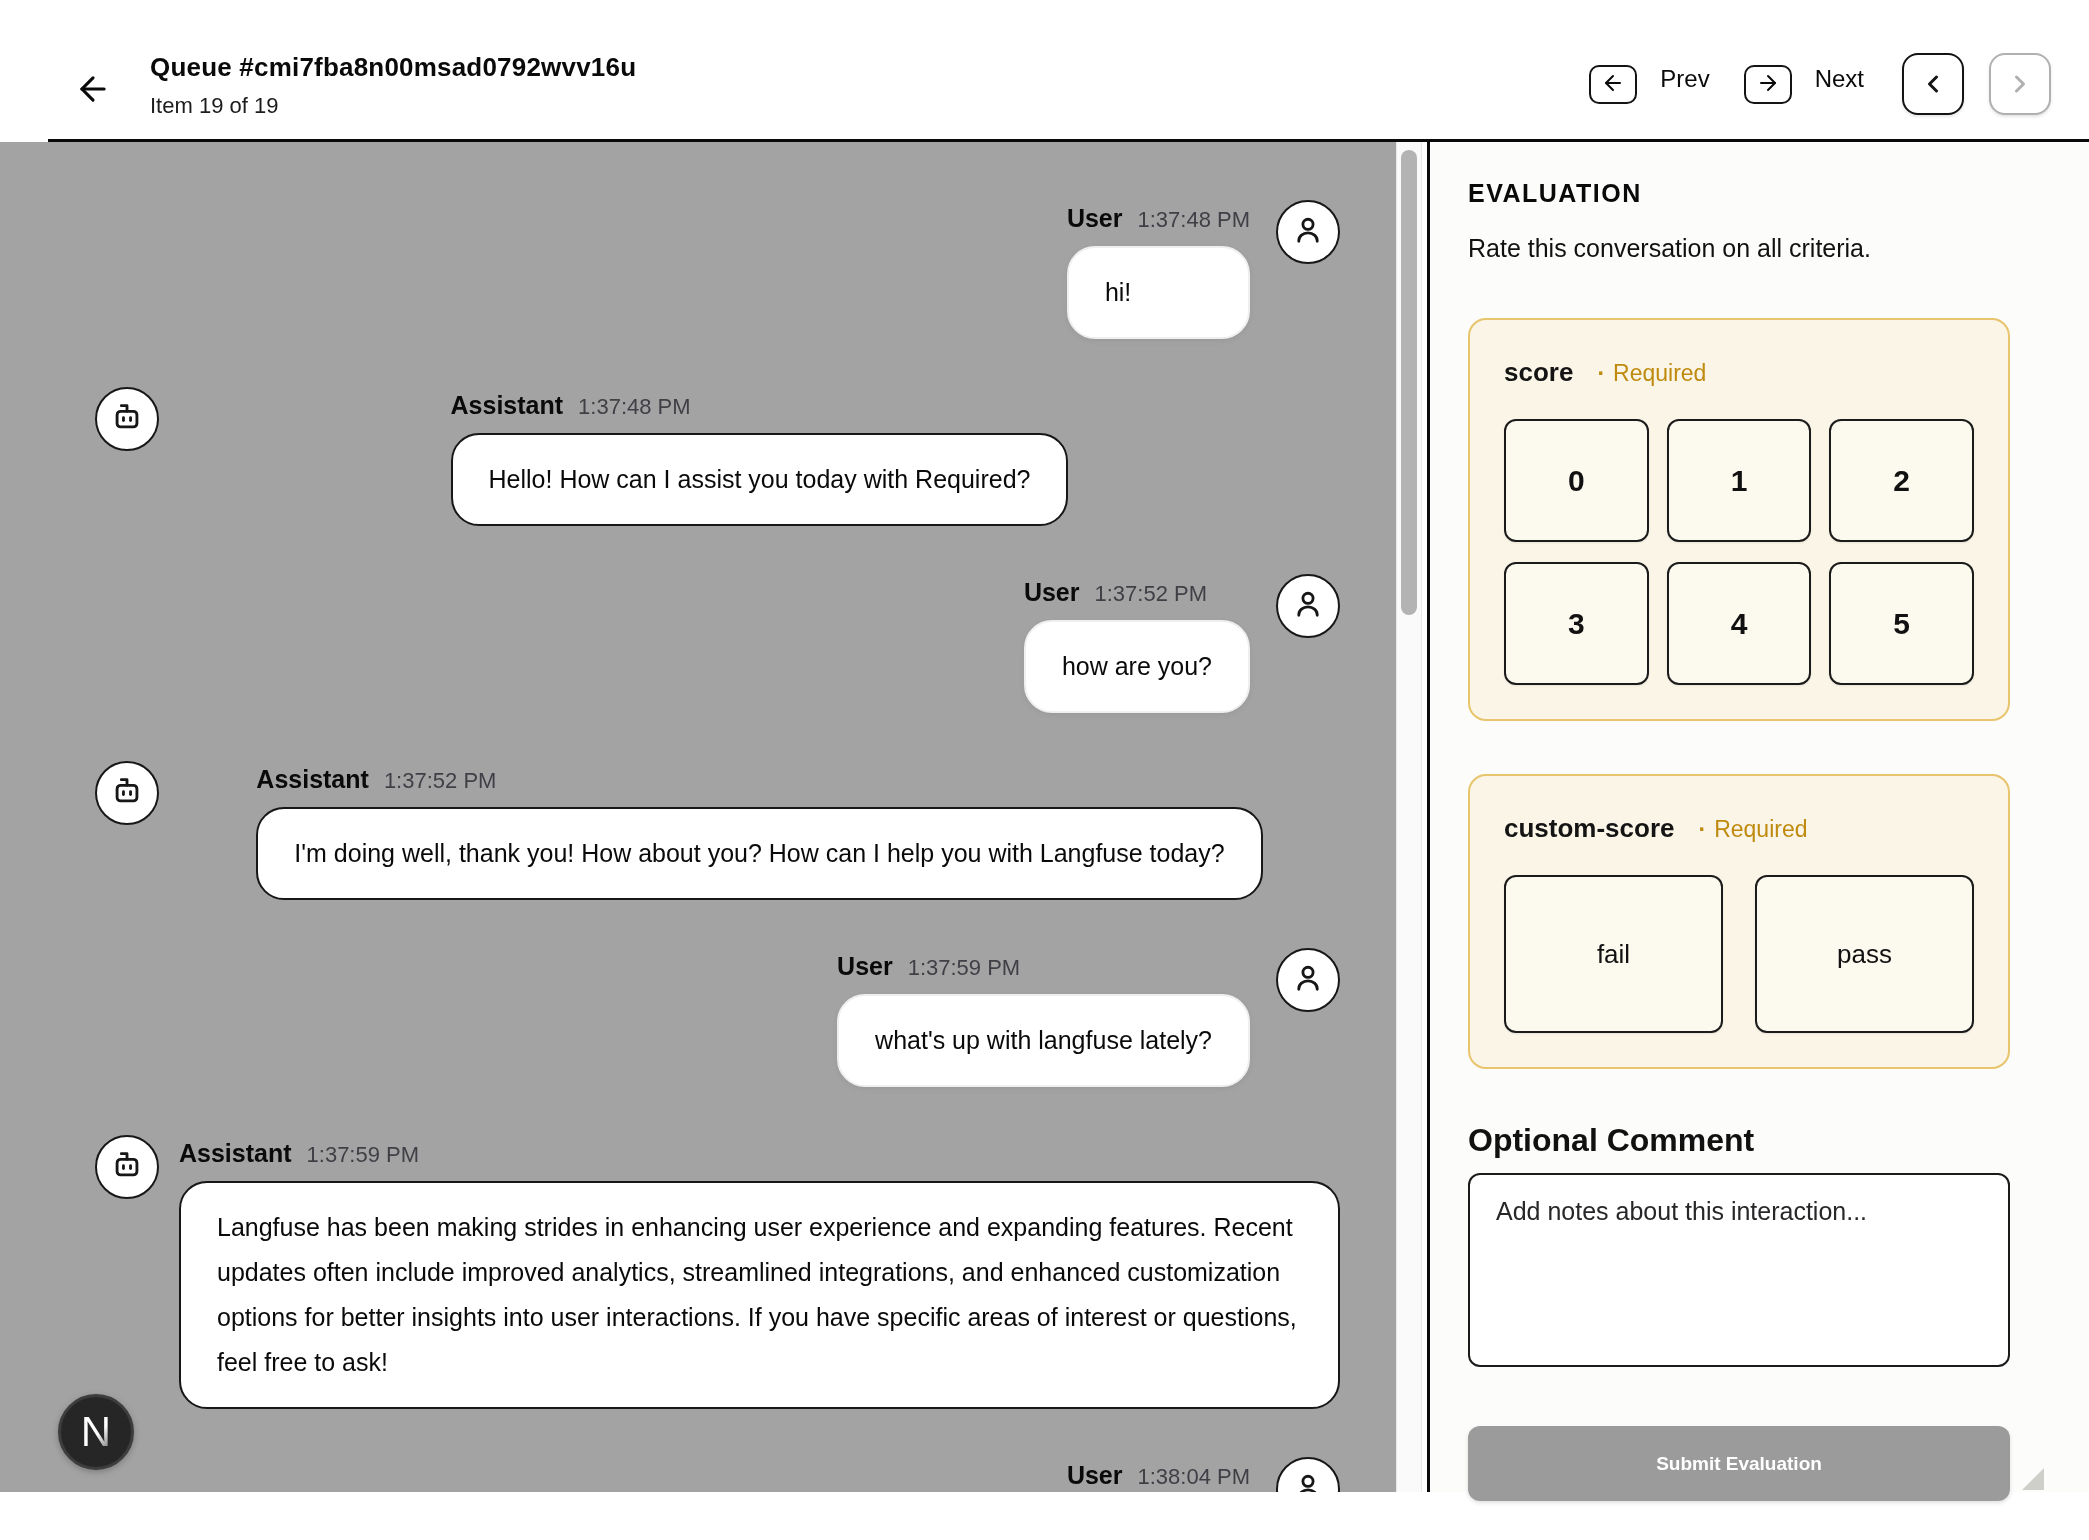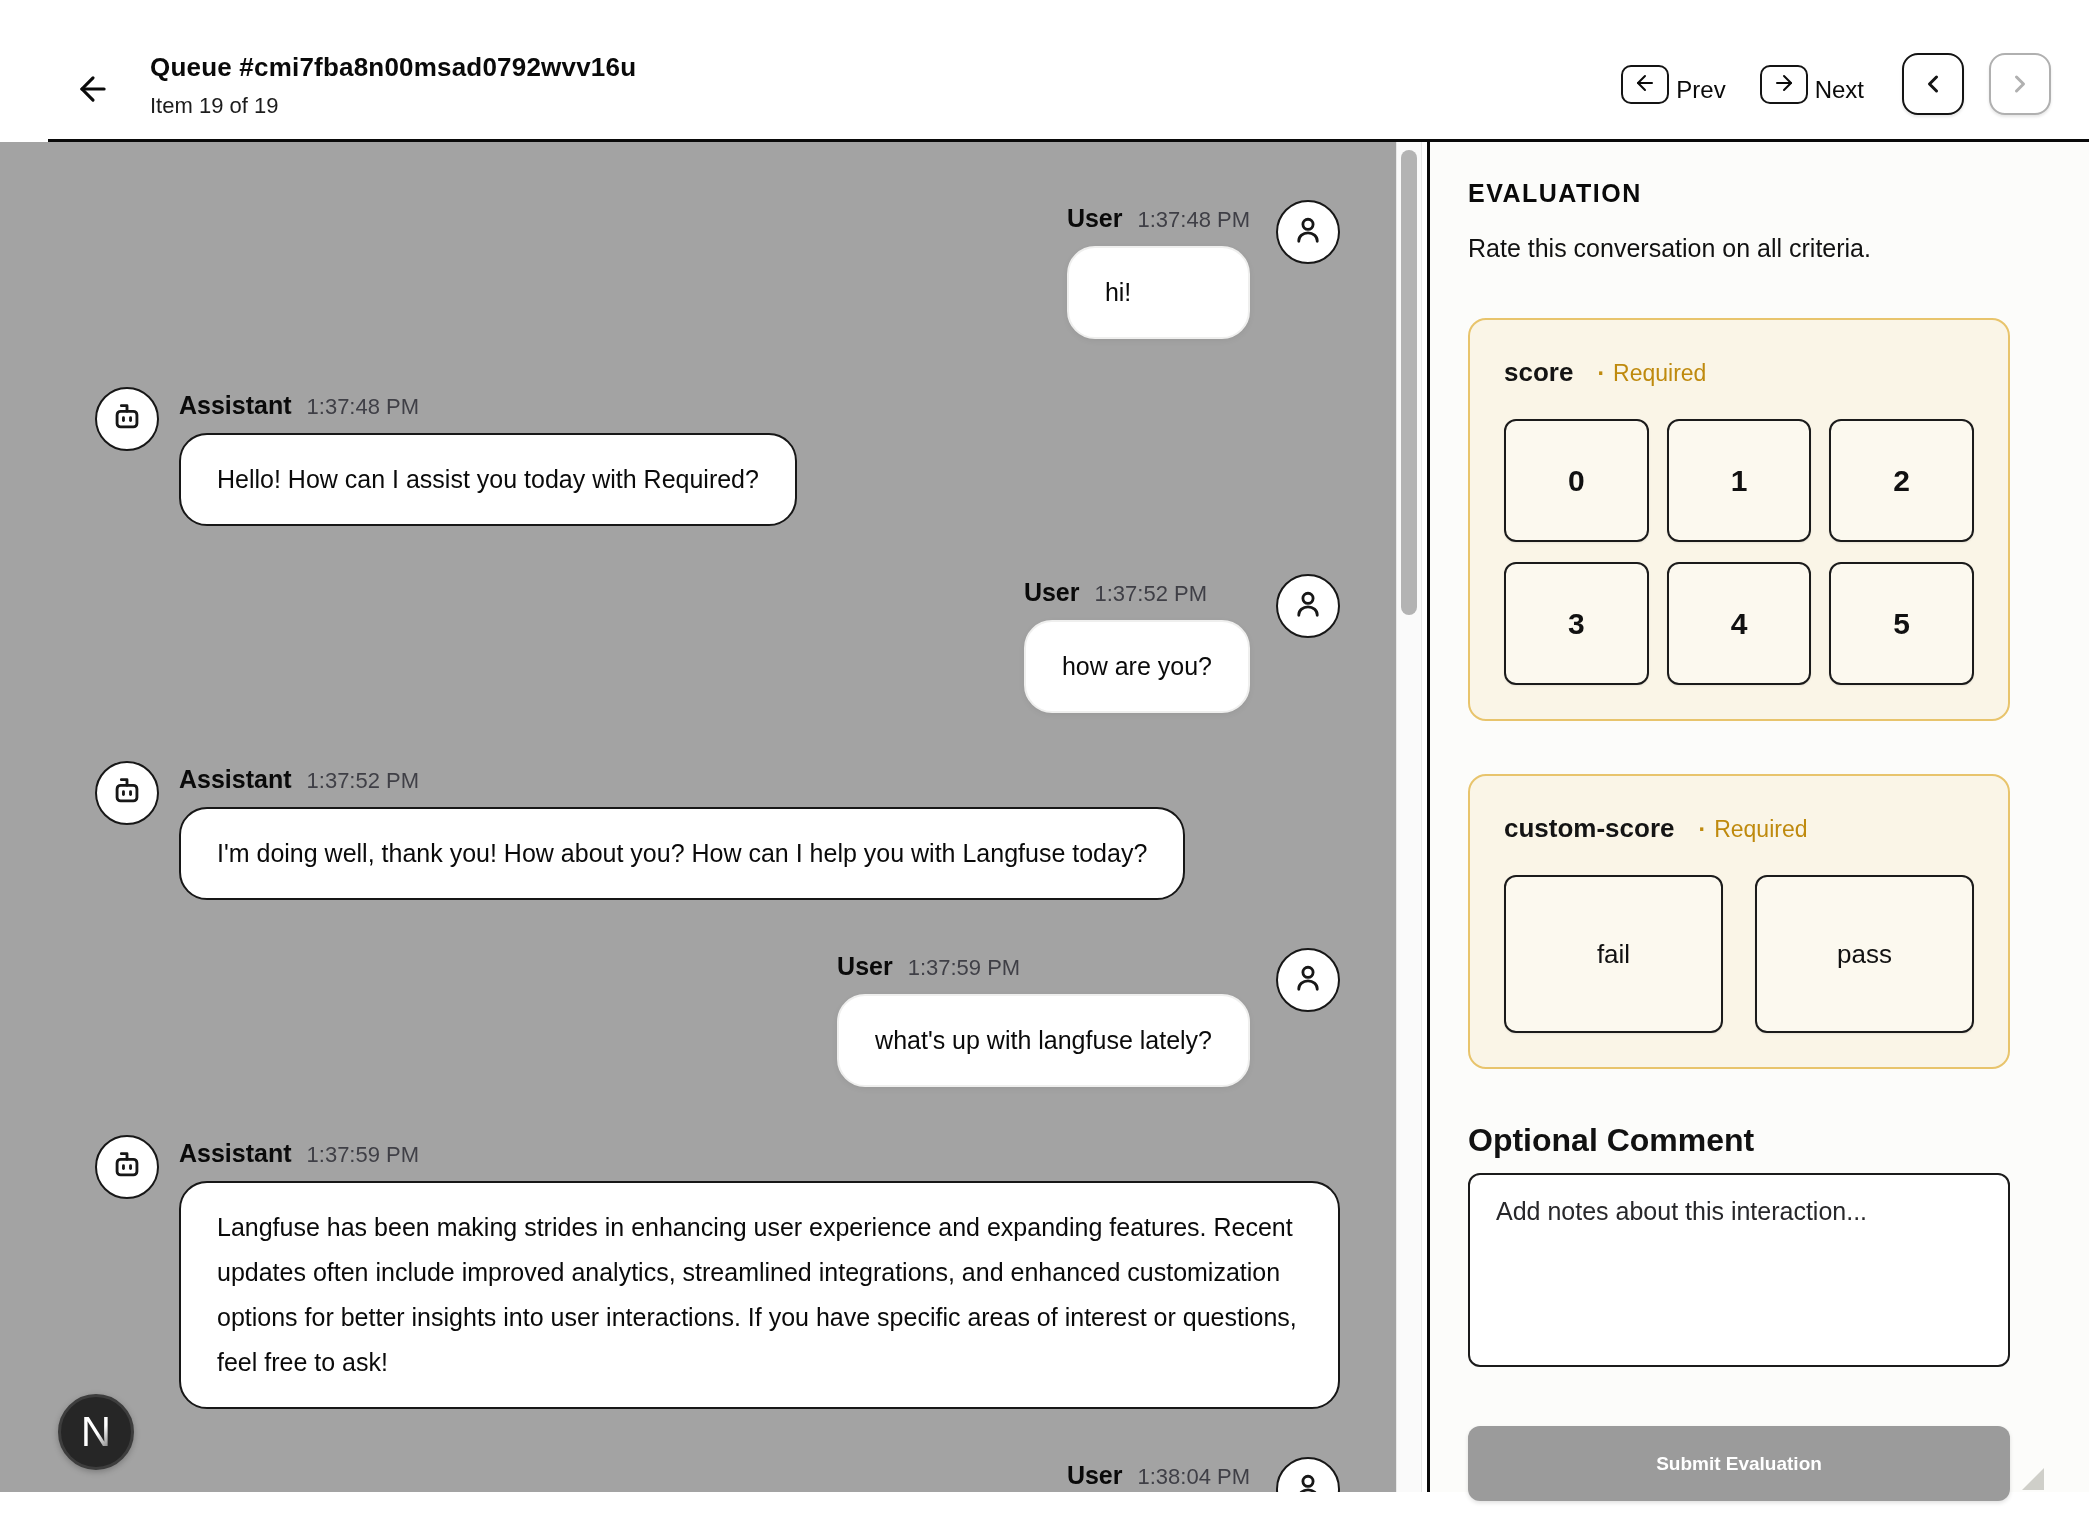--- a/index.html
+++ b/index.html
@@ -9,33 +9,33 @@
   .app { position:relative; width:2089px; height:1540px; background:#fff; overflow:hidden; }
 
   
   .header { position:absolute; left:0; top:0; width:2089px; height:141px; background:#fff; }
   .header-rule { position:absolute; left:48px; right:0; top:139px; height:3px; background:#0a0a0a; }
   .back-btn { position:absolute; left:68px; top:68px; width:44px; height:44px; border:none; background:transparent; cursor:pointer; color:#0a0a0a; }
   .title-block { position:absolute; left:150px; top:52px; }
   .q-title { font-size:26px; font-weight:700; color:#0a0a0a; letter-spacing:.2px; }
   .q-sub { margin-top:10px; font-size:22px; color:#1c1c1c; }
   .header-right { position:absolute; right:38px; top:53px; display:flex; align-items:center; height:62px; }
-  .nav-mini { display:flex; align-items:flex-end; margin-right:34px; }
+  .nav-mini { display:flex; align-items:flex-start; margin-right:34px;gap:16px; }
   .mini-btn { width:48px; height:39px; border:2px solid #141414; border-radius:10px; background:#fff; display:flex; align-items:center; justify-content:center; cursor:pointer; padding:0; }
   .mini-label { font-size:24px; color:#0a0a0a; margin-left:7px; }
   .pager { display:flex; gap:25px; margin-left:4px; }
   .sq-btn { width:62px; height:62px; border:2.5px solid #141414; border-radius:16px; background:#fff; display:flex; align-items:center; justify-content:center; cursor:pointer; box-shadow:0 2px 3px rgba(0,0,0,.10); padding:0; }
   .sq-btn.disabled { border-color:#b0b0b0; color:#b0b0b0; }
   .sq-btn svg { display:block; }
 
   
   .chat { position:absolute; left:0; top:142px; width:1396px; height:1350px; background:#a3a3a3; overflow:hidden; padding:62px 56px 0 95px; }
   .msg { position:relative; display:flex; flex-direction:column; margin-bottom:52px; }
   .msg.user { align-items:flex-end; padding-right:90px; }
-  .msg.assistant { align-items:flex-start; padding-left:84px; }
+  .msg.assistant { align-items:center; padding-left:84px; }
   .avatar { position:absolute; top:-4px; width:64px; height:64px; border:2.5px solid #171717; border-radius:50%; background:#fff; display:flex; align-items:center; justify-content:center; }
   .msg.user .avatar { right:0; }
   .msg.assistant .avatar { left:0; }
   .icon-person, .icon-bot { display:none; }
   .msg.user .icon-person { display:block; }
   .msg.assistant .icon-bot { display:block; }
   .msg-head { display:flex; align-items:baseline; gap:15px; line-height:28px; }
   .who { font-size:25px; font-weight:700; color:#0a0a0a; }
   .time { font-size:22px; color:#3f3f46; }
   .bubble { margin-top:12px; max-width:1167px; background:#fff; border-radius:28px; padding:22px 36px; font-size:25px; line-height:45px; color:#0a0a0a; }

